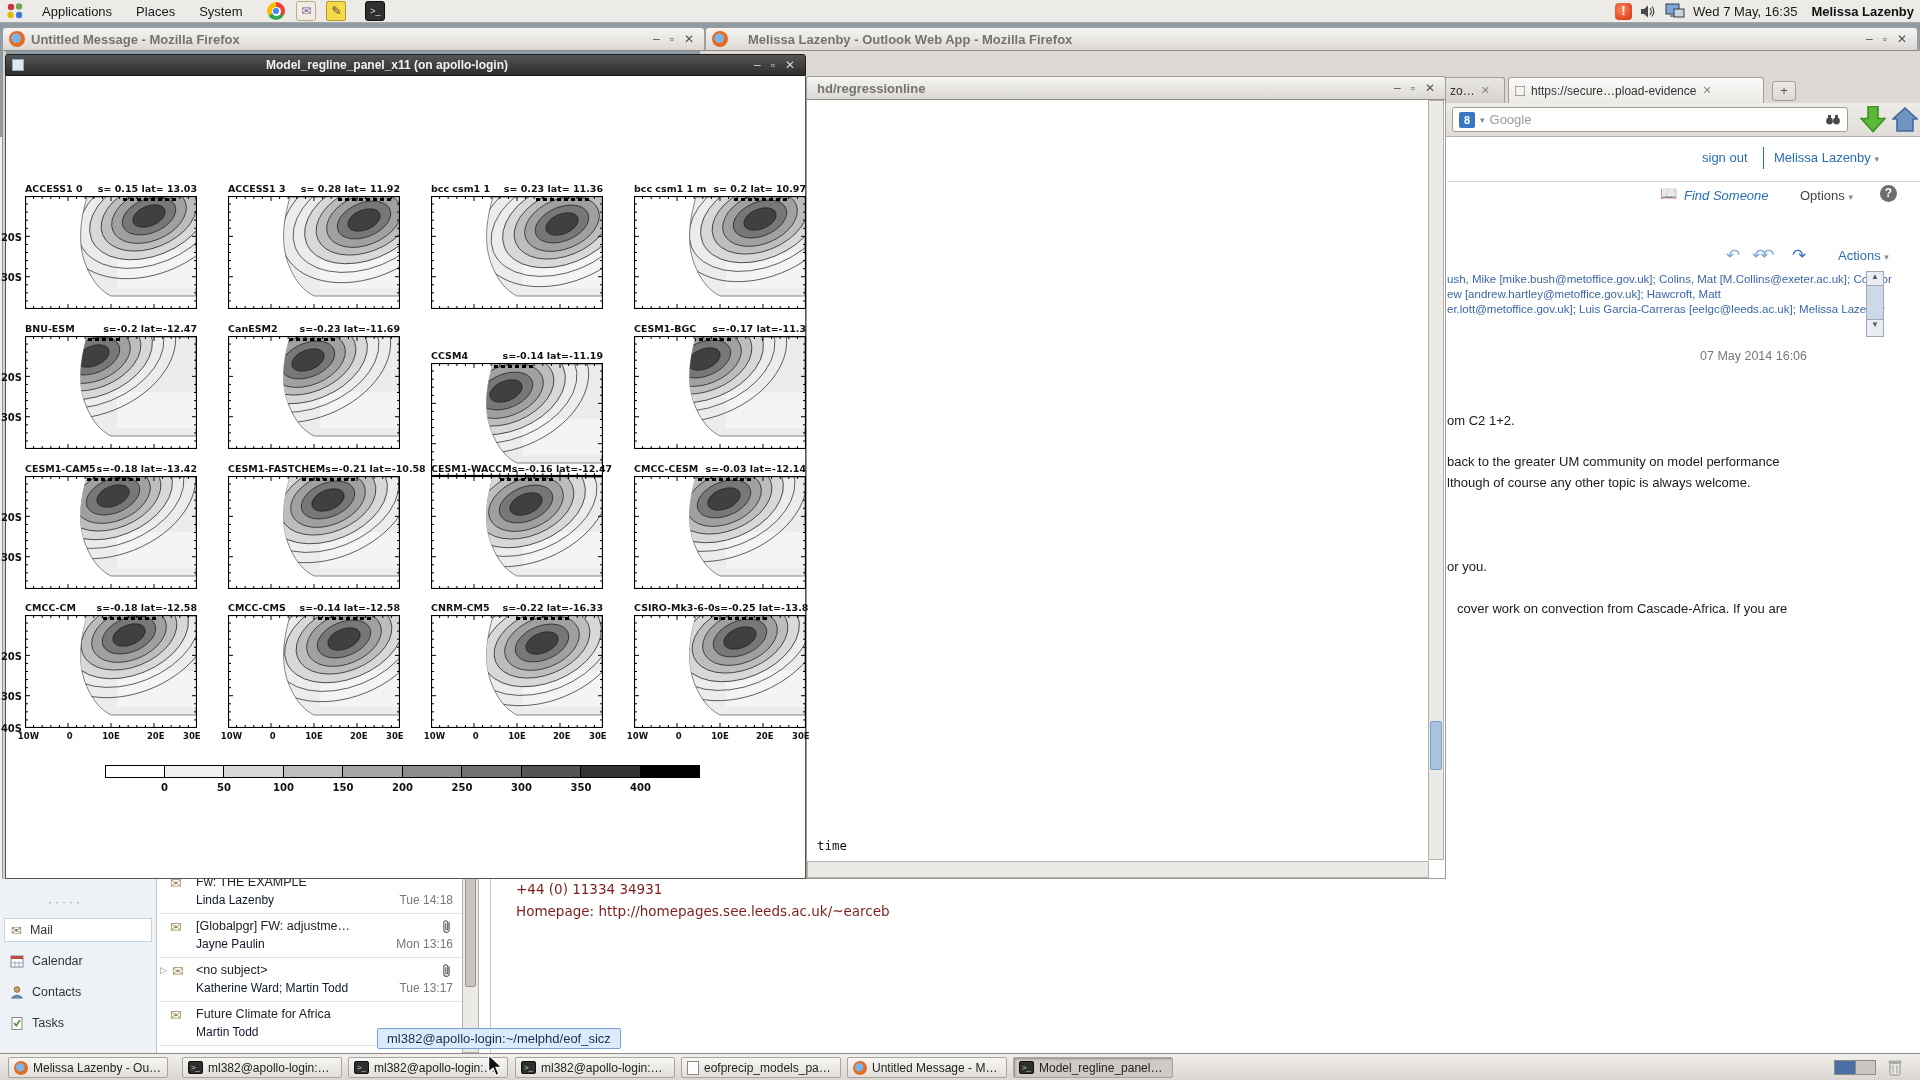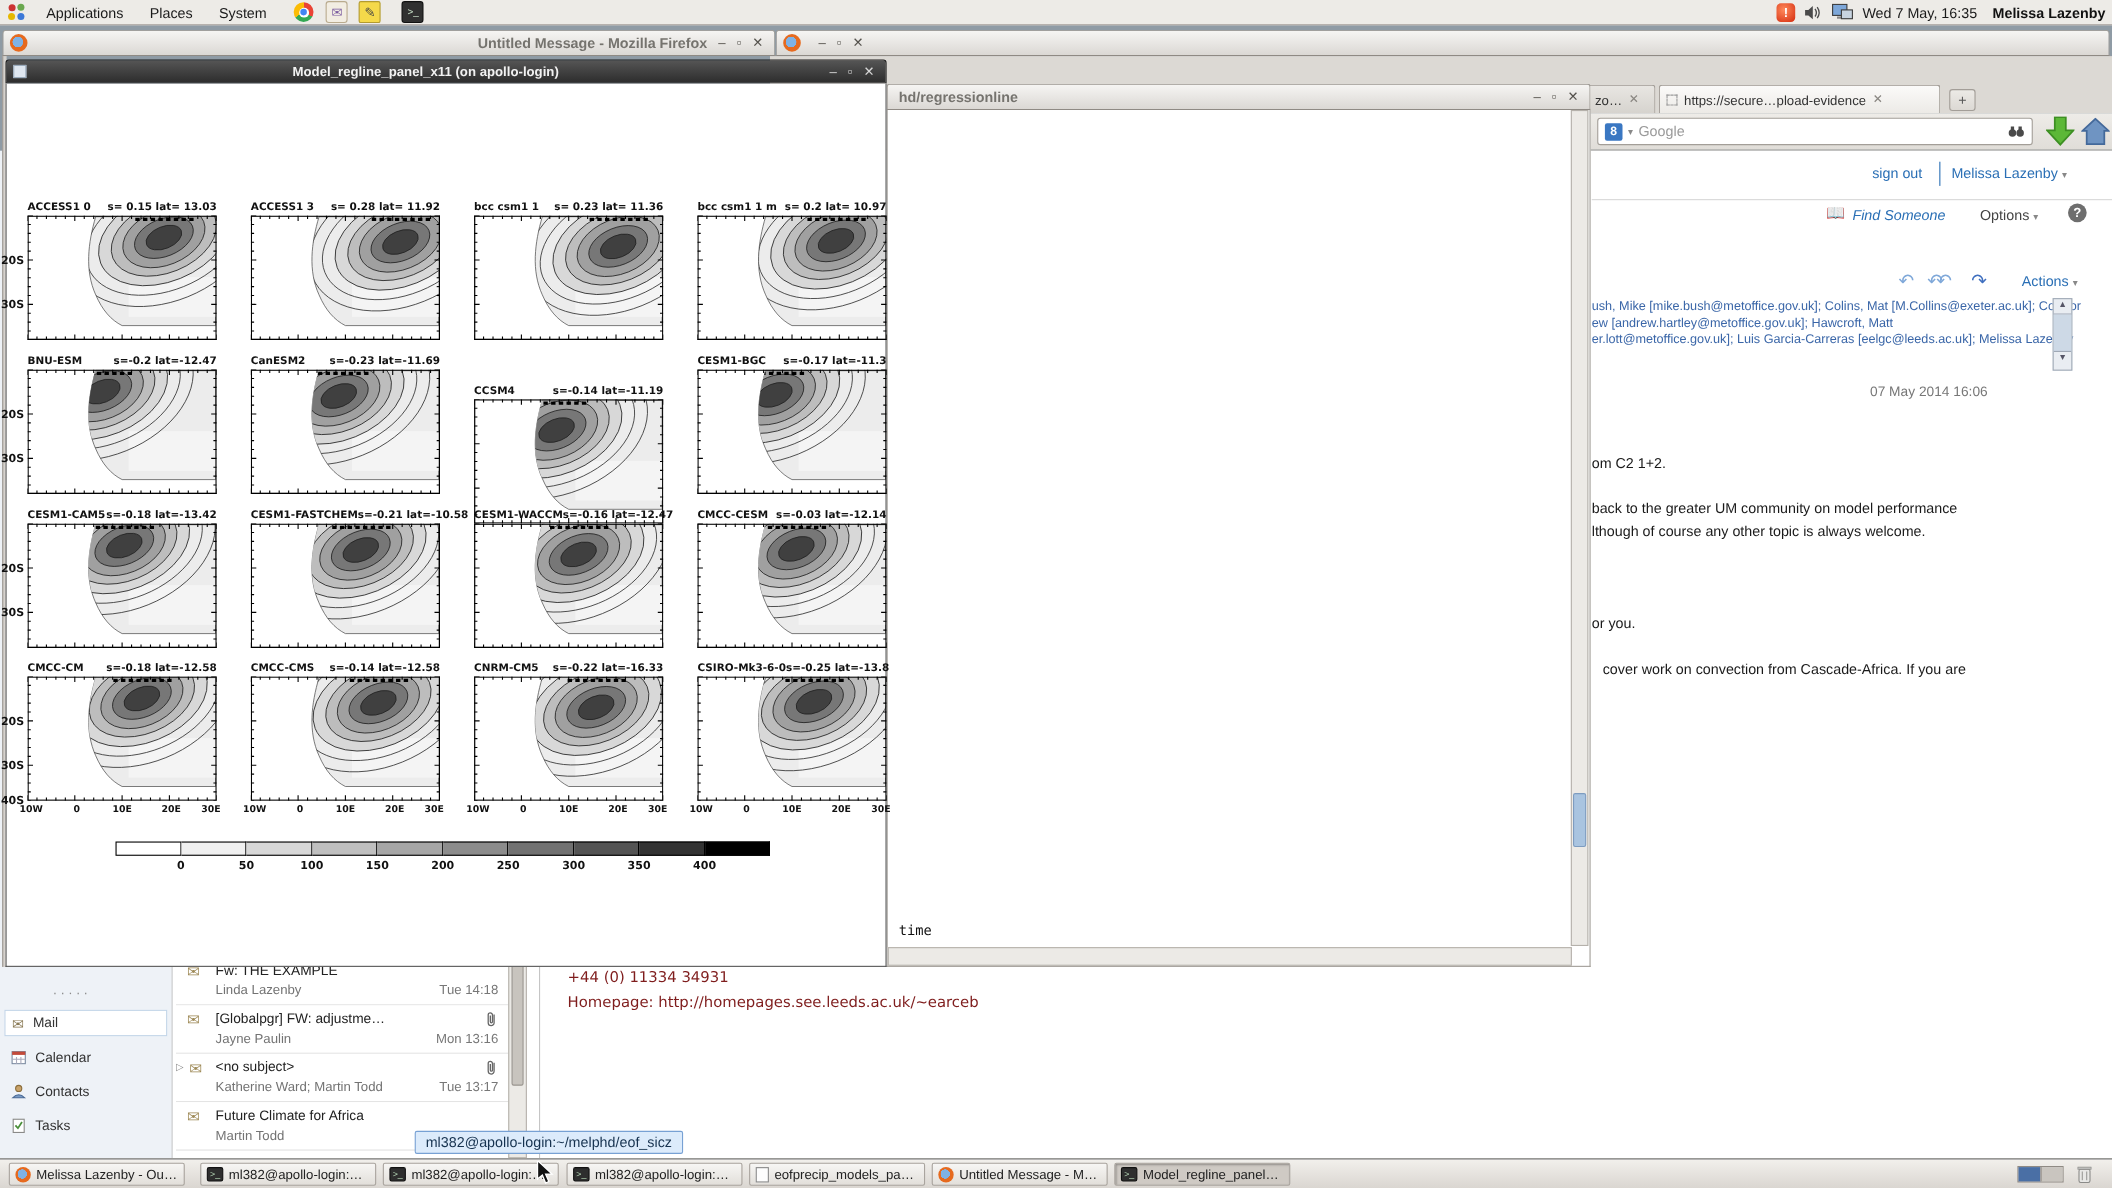--- a/index.html
+++ b/index.html
@@ -14,21 +14,21 @@
   .menu-item{font-size:13px;color:#1a1a1a;padding:0 12px;height:23px;display:flex;align-items:center;cursor:default;}
   .launcher{width:20px;height:20px;margin:0 5px;display:flex;align-items:center;justify-content:center;}
   .panel-right{position:absolute;right:6px;top:0;height:23px;display:flex;align-items:center;gap:8px;}
   .clock{font-size:13px;color:#1a1a1a;}
   .panel-user{font-size:13px;font-weight:bold;color:#111;margin-left:6px;}
 
   
   .titlebar{height:24px;background:linear-gradient(#f6f5f3,#dbd8d4);
             border:1px solid #a19d97;border-bottom:1px solid #8f8a84;
             border-radius:4px 4px 0 0;display:flex;align-items:center;}
-  .titlebar .wtitle{flex:1;text-align:right;font-size:13px;font-weight:bold;color:#75736e;
+  .titlebar .wtitle{flex:1;text-align:left;font-size:13px;font-weight:bold;color:#75736e;
                     white-space:nowrap;overflow:hidden;}
   .win-controls{display:flex;gap:10px;padding:0 10px;}
   .win-controls span{font-size:12px;color:#55524d;line-height:1;cursor:default;}
   .ff-icon{width:16px;height:16px;border-radius:50%;margin:0 6px;
            background:radial-gradient(circle at 45% 45%, #7fb2e5 0 38%, #e66a1f 40% 75%, #f9a13c 78%);}
 
   
   .plot-titlebar{height:22px;background:linear-gradient(#555,#2d2d2d);border:1px solid #1c1c1c;
                  border-radius:3px 3px 0 0;display:flex;align-items:center;}
   .plot-titlebar .wtitle{flex:1;text-align:center;font-size:12px;font-weight:bold;color:#f2f2f2;}
@@ -64,21 +64,21 @@
   .owa-link{color:#2a6fb5;font-size:13px;white-space:nowrap;}
   .recip{position:absolute;left:1447px;font-size:11.5px;color:#3a66a8;white-space:nowrap;}
   .bodyline{position:absolute;left:1447px;font-size:13px;color:#1a1a1a;white-space:nowrap;}
   .sigline{position:absolute;left:516px;font-size:13.5px;color:#7f1d1d;white-space:nowrap;font-family:"DejaVu Sans",sans-serif;}
   .mini-scroll{border:1px solid #9fa8b5;background:#e9edf2;}
   .side-item{position:absolute;left:4px;width:148px;height:24px;display:flex;align-items:center;gap:8px;
              font-size:12.5px;color:#333;padding-left:6px;}
   .side-item.selected{background:#fff;border:1px solid #c3d5e8;}
   .email-item{position:absolute;left:0;width:305px;border-bottom:1px solid #e2e2e2;background:#fff;}
   .email-subject{position:absolute;left:36px;top:5px;font-size:12.5px;color:#222;white-space:nowrap;}
-  .email-from{position:absolute;left:36px;top:23px;font-size:12px;color:#737373;white-space:nowrap;}
+  .email-from{position:absolute;left:36px;top:23px;font-size:12px;color:#0f172a;white-space:nowrap;}
   .email-time{position:absolute;right:12px;font-size:12px;color:#777;}
   .env-glyph{position:absolute;left:10px;top:5px;font-size:14px;color:#a08c5a;}
 
   
   .taskbar{left:0;top:1053px;width:1920px;height:27px;background:linear-gradient(#f2f0ec,#dad6d1);
            border-top:1px solid #8f8a84;z-index:55;}
   .task-btn{position:absolute;top:3px;height:21px;width:160px;border:1px solid #a9a49e;border-radius:2px;
             background:linear-gradient(#f7f6f4,#e2dfda);display:flex;align-items:center;gap:5px;
             padding:0 5px;font-size:12px;color:#222;white-space:nowrap;overflow:hidden;}
   .task-btn.active{background:#cfcac4;box-shadow:inset 1px 1px 2px rgba(0,0,0,.3);}
@@ -96,20 +96,21 @@
 </style>
 </head>
 <body>
 
 <div id="stage">
 
   <div class="abs" style="left:0;top:27px;width:1920px;height:1026px;z-index:1;">
 
     <div class="abs titlebar" style="left:705px;top:0;width:1213px;">
       <span class="ff-icon"></span>
+      <span class="wtitle" style="text-align:left;padding-left:14px;">Melissa Lazenby - Outlook Web App - Mozilla Firefox</span>
       <span class="win-controls">
         <span>–</span>
         <span>▫</span>
         <span>✕</span>
       </span>
     </div>
 
     <div class="abs" style="left:700px;top:24px;width:1220px;height:52px;background:#dcd9d4;"></div>
     <div class="abs tab" style="left:1443px;top:50px;width:62px;">
       <span>zo…</span>

